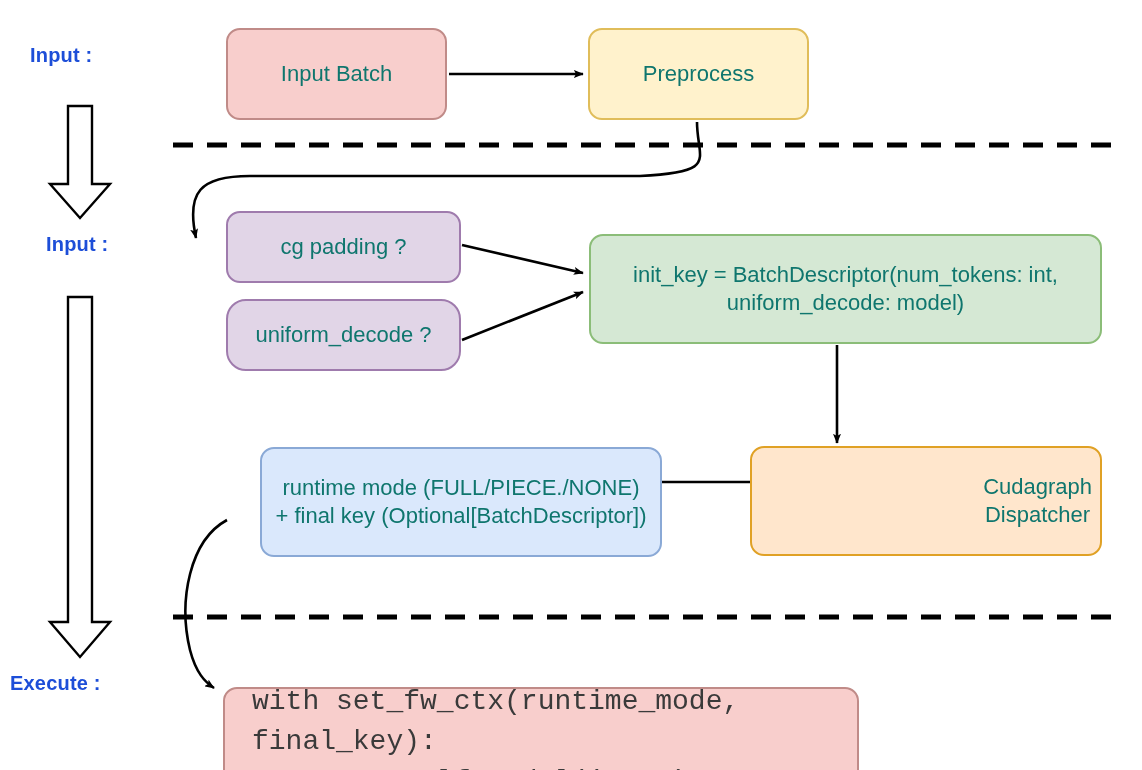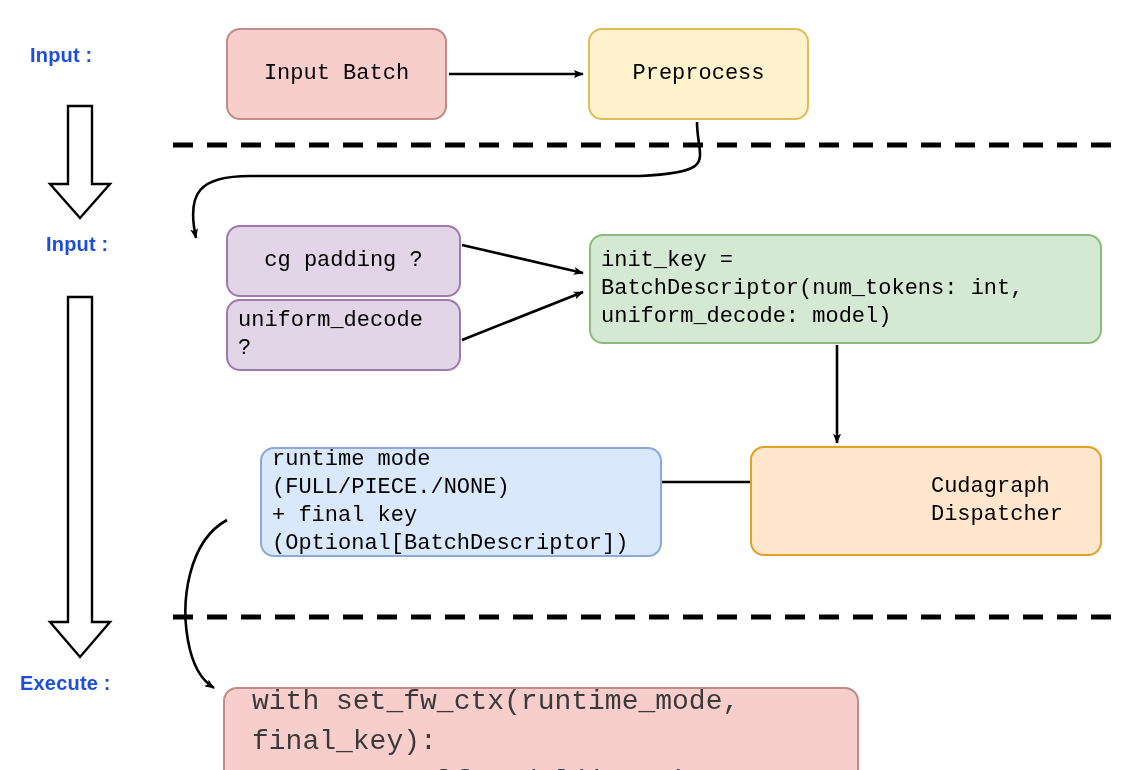--- a/index.html
+++ b/index.html
@@ -38,23 +38,24 @@
   
   .node {
     position: absolute;
     box-sizing: border-box;
     border-style: solid;
     border-width: 2px;
     border-radius: 14px;
     display: flex;
     align-items: center;
     justify-content: center;
-    font-family: Liberation Mono, monospace;
+    text-align: center;
+    font-family: Liberation Sans, sans-serif;
     font-size: 22px;
-    color: #000000;
+    color: #0f766e;
     line-height: 1.28;
     padding: 4px 10px;
   }
   .node.code {
     font-family: "Liberation Mono", monospace;
     font-size: 28px;
     justify-content: flex-start;
     text-align: left;
     white-space: pre;
     line-height: 1.42;
@@ -101,44 +102,44 @@
 
     <line x1="837" y1="345" x2="837" y2="443" stroke="#000000" stroke-width="2.6" marker-end="url(#arrowhead)"></line>
 
     <line x1="754" y1="482" x2="635" y2="482" stroke="#000000" stroke-width="2.6" marker-end="url(#arrowhead)"></line>
 
     <path d="M227,520 C190,540 178,600 190,650 C196,673 205,682 214,688" fill="none" stroke="#000000" stroke-width="2.6" marker-end="url(#arrowhead)"></path>
   </svg>
 
   <div class="stage-label" style="left:30px; top:44px;">Input :</div>
   <div class="stage-label" style="left:46px; top:233px;">Input :</div>
-  <div class="stage-label" style="left:10px; top:672px;margin-left:10px;">Execute :</div>
+  <div class="stage-label" style="left:10px; top:672px;">Execute :</div>
 
   <div class="node c-red" style="left:226px; top:28px; width:221px; height:92px;">
     <span class="txt">Input Batch</span>
   </div>
 
   <div class="node c-yellow" style="left:588px; top:28px; width:221px; height:92px;">
     <span class="txt">Preprocess</span>
   </div>
 
-  <div class="node c-purple" style="left:226px; top:225px; width:235px; height:72px;">
+  <div class="node c-purple" style="left:226px; top:211px; width:235px; height:72px;">
     <span class="txt">cg padding ?</span>
   </div>
 
-  <div class="node c-purple" style="left:226px; top:299px; width:235px; height:72px;">
+  <div class="node c-purple" style="left:226px; top:299px; width:235px; height:72px;border-radius:20px;">
     <span class="txt">uniform_decode ?</span>
   </div>
 
   <div class="node c-green" style="left:589px; top:234px; width:513px; height:110px;">
     <span class="txt">init_key = BatchDescriptor(num_tokens: int,
 uniform_decode: model)</span>
   </div>
 
-  <div class="node c-orange-outer" style="left:750px; top:446px; width:352px; height:110px; justify-content:flex-end; padding-right:37px;">
+  <div class="node c-orange-outer" style="left:750px; top:446px; width:352px; height:110px; justify-content:flex-end; padding-right:8px;">
     <span class="txt">Cudagraph
 Dispatcher</span>
   </div>
 
 
   <div class="node c-blue" style="left:228px; top:447px; width:402px; height:110px;margin-left:32px;">
     <span class="txt">runtime mode (FULL/PIECE./NONE)
 + final key (Optional[BatchDescriptor])</span>
   </div>
 

